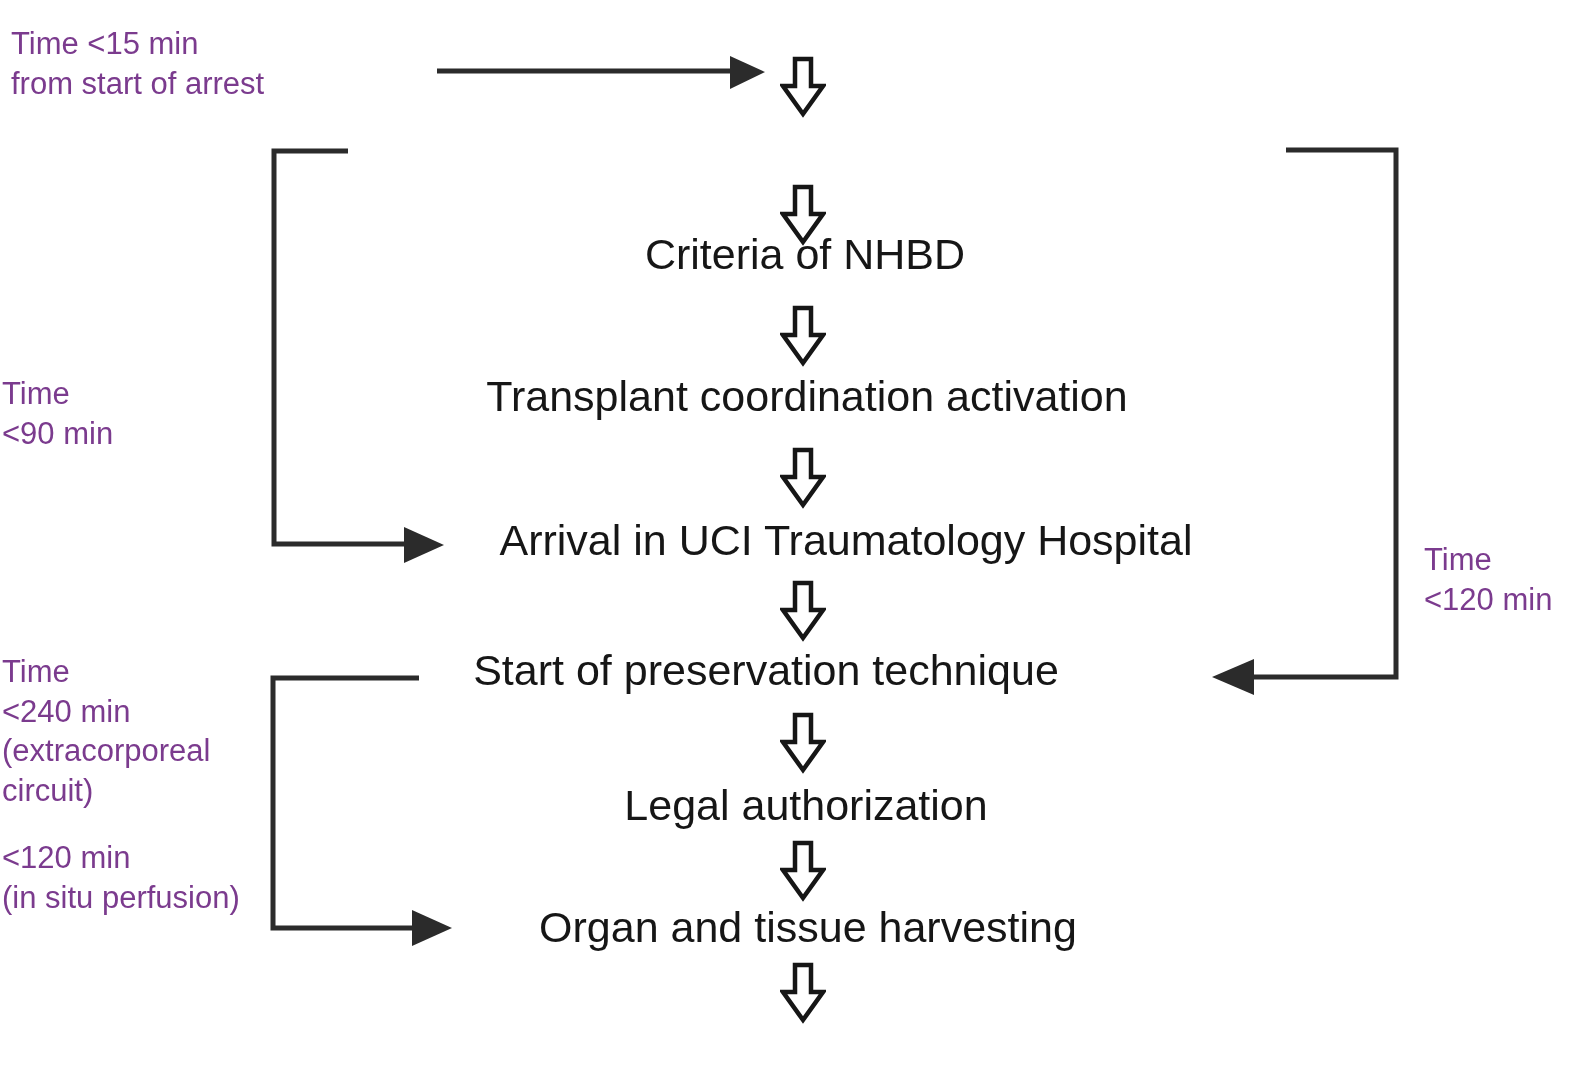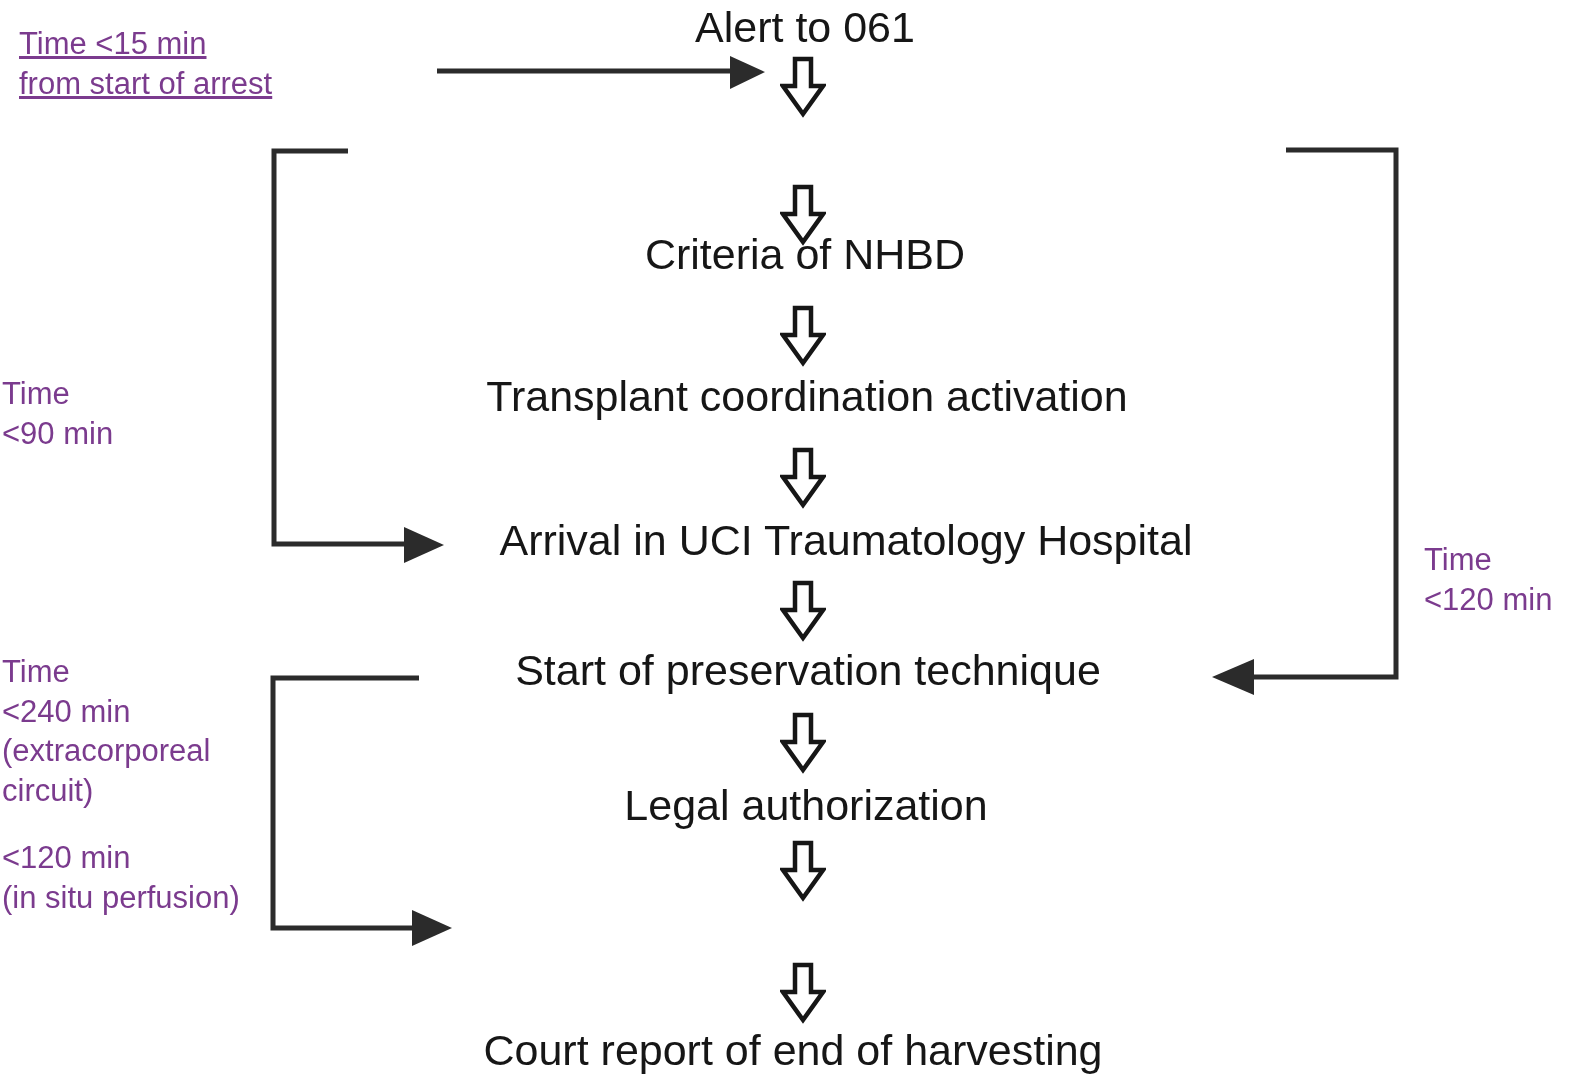--- a/index.html
+++ b/index.html
@@ -117,37 +117,36 @@
       <polygon points="15,3 31,3 31,30 43,30 23,58 3,30 15,30" fill="#ffffff" stroke="#161616" stroke-width="4.5" stroke-linejoin="miter"></polygon>
     </svg>
   </div>
 
   <div class="arrowglyph" style="left:803px; top:962px;">
     <svg width="46" height="62" viewBox="0 0 46 62" xmlns="http://www.w3.org/2000/svg">
       <polygon points="15,3 31,3 31,30 43,30 23,58 3,30 15,30" fill="#ffffff" stroke="#161616" stroke-width="4.5" stroke-linejoin="miter"></polygon>
     </svg>
   </div>
 
-  <div class="node" style="left:805px; top:5px;">Alert to 061</div>
 
 
   <div class="node" style="left:805px; top:232px;text-align:center;">Criteria of NHBD</div>
 
   <div class="node" style="left:846px; top:518px;">Arrival in UCI Traumatology Hospital</div>
 
   <div class="node" style="left:807px; top:374px;">Transplant coordination activation</div>
 
-  <div class="node" style="left:808px; top:648px;">Start of preservation technique</div>
+  <div class="node" style="left:766px; top:648px;">Start of preservation technique</div>
 
   <div class="node" style="left:806px; top:783px;text-align:right;">Legal authorization</div>
 
+  <div class="node" style="left:808px; top:905px;">Organ and tissue harvesting</div>
 
-  <div class="node" style="left:793px; top:1028px;">Court report of end of harvesting</div>
 
-  <div class="timelabel" style="left:19px; top:24px;text-decoration:underline;">Time &lt;15 min
+  <div class="timelabel" style="left:11px; top:24px;">Time &lt;15 min
 from start of arrest</div>
 
   <div class="timelabel" style="left:2px; top:374px;">Time
 &lt;90 min</div>
 
   <div class="timelabel" style="left:2px; top:652px;">Time
 &lt;240 min
 (extracorporeal
 circuit)</div>
 

